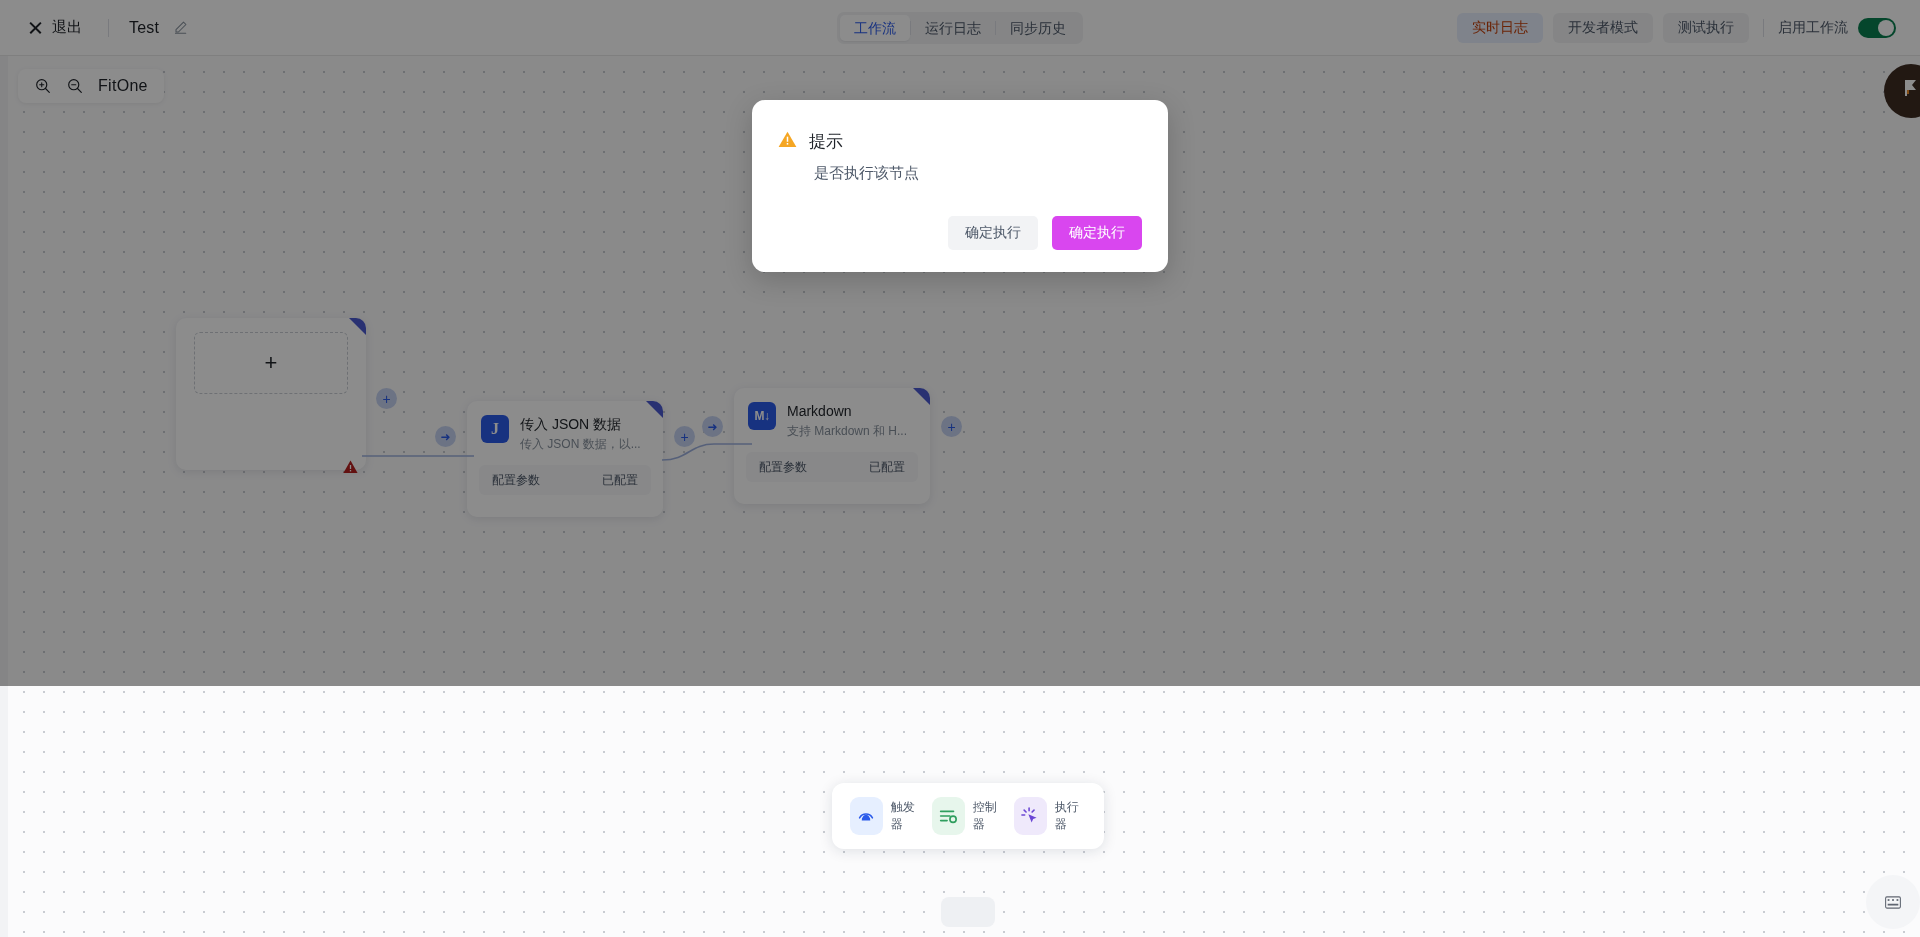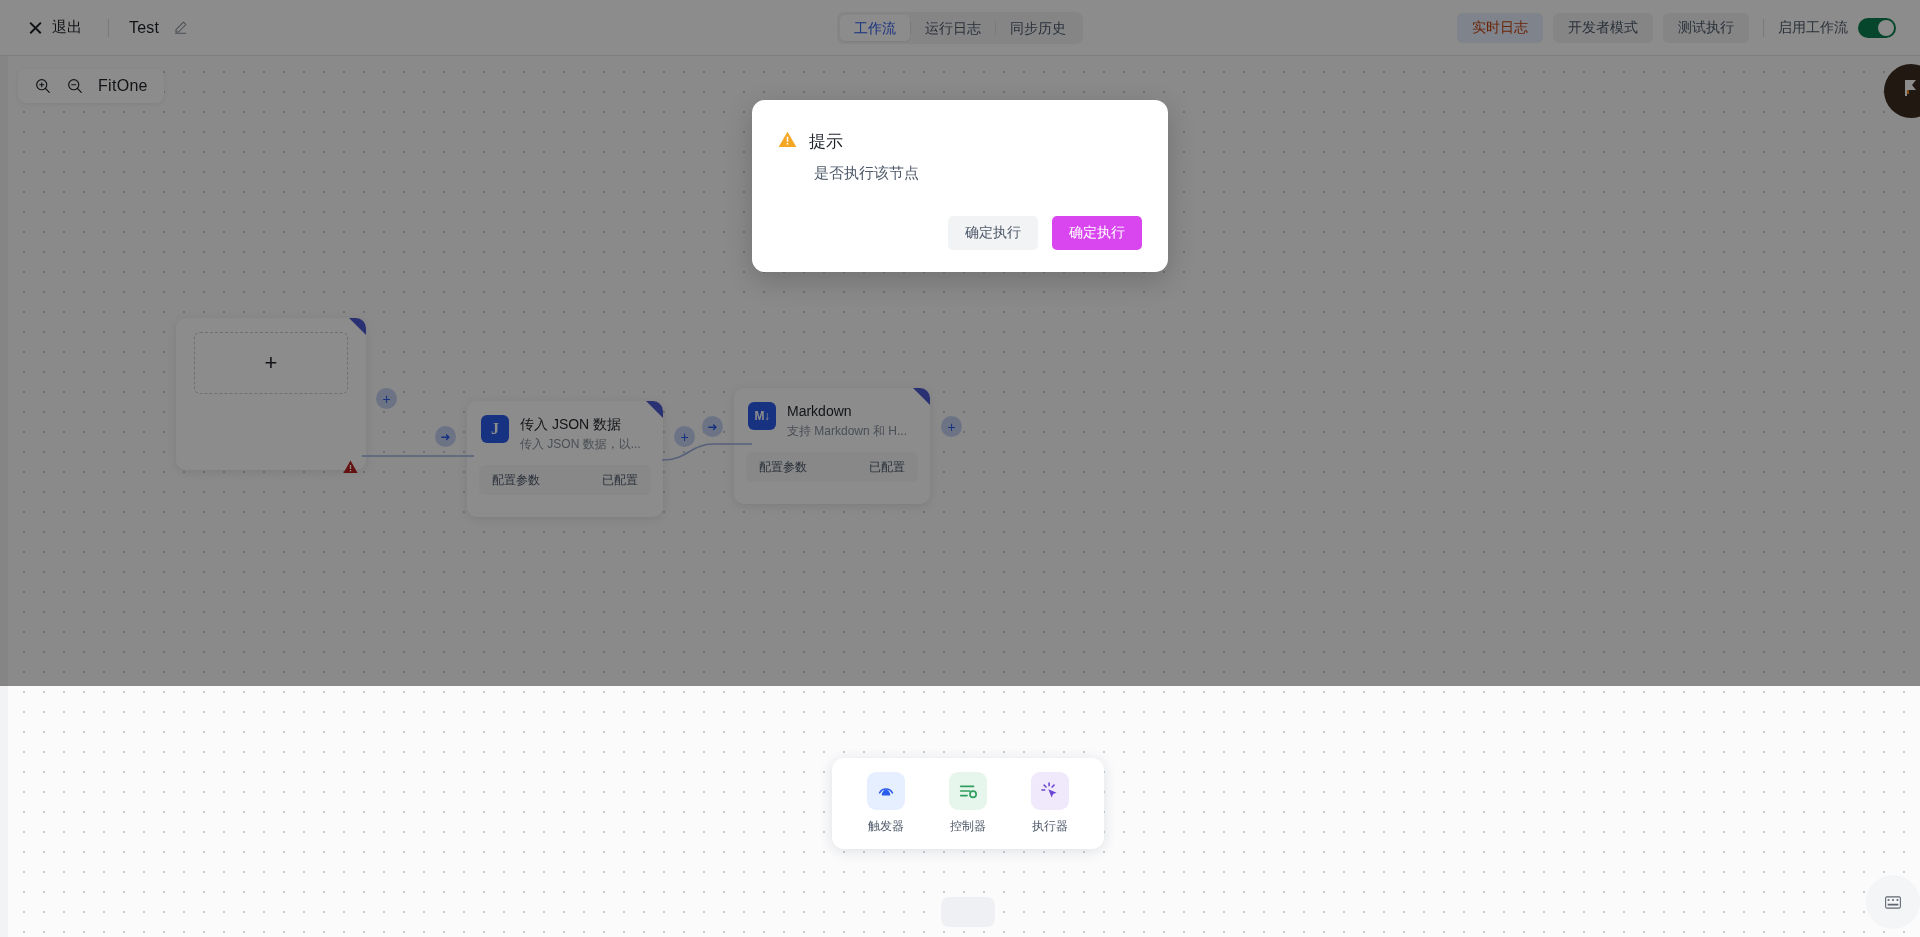--- a/index.html
+++ b/index.html
@@ -161,21 +161,21 @@
   
   .palette {
     position: absolute; left: 50%; transform: translateX(-50%);
     bottom: 88px;
     background: #ffffff; border-radius: 12px;
     box-shadow: 0 2px 14px rgba(20,30,60,.12);
     display: flex; align-items: center; gap: 10px;
     padding: 14px 18px;
     z-index: 5;
   }
-  .pal-item { width: 72px; display: flex; flex-direction: column; align-items: center;
+  .pal-item { width: 72px; display: flex; flex-direction: row; align-items: center;
               gap: 8px; cursor: pointer; }
   .pal-ico { width: 38px; height: 38px; border-radius: 9px;
              display: flex; align-items: center; justify-content: center; }
   .pal-ico.blue   { background: #e6efff; }
   .pal-ico.green  { background: #e7f6ec; }
   .pal-ico.purple { background: #efe9fb; }
   .pal-label { font-size: 12px; color: #4e5969; }
 
   .pal-ghost {
     position: absolute; left: 50%; transform: translateX(-50%);

